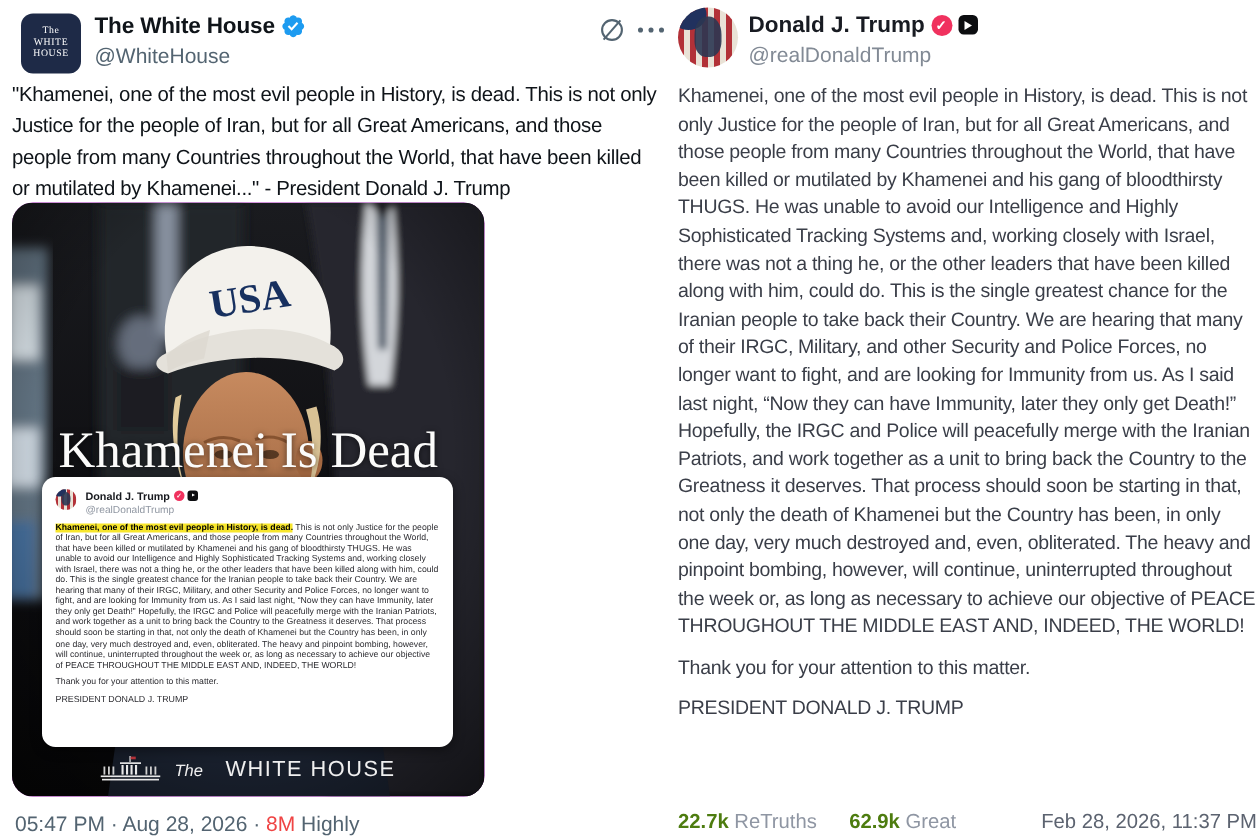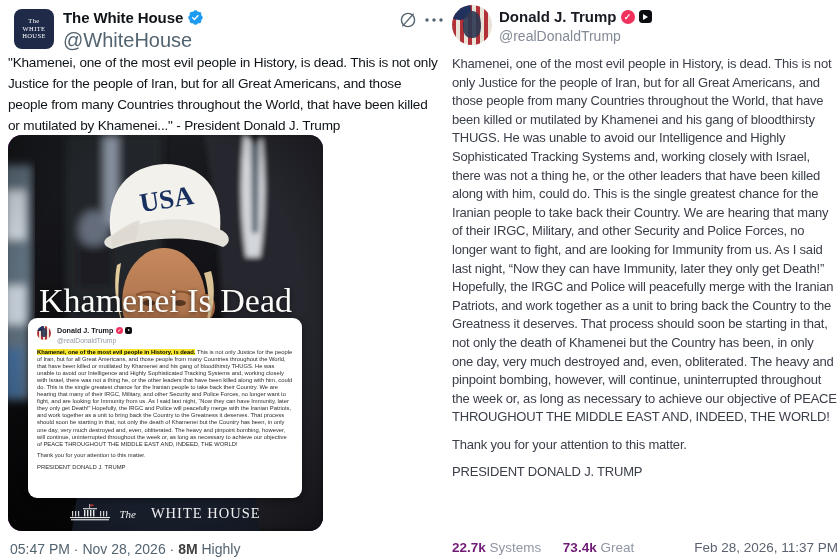--- a/index.html
+++ b/index.html
@@ -15,21 +15,21 @@
   .wh-avatar{
     position:absolute;left:14px;top:9px;width:40px;height:40px;border-radius:8px;
     background:#1e2a47;color:#fff;text-align:center;
     font-family:"Liberation Serif", serif;font-size:6.5px;line-height:7.6px;
     letter-spacing:.4px;white-space:pre-line;box-sizing:border-box;padding-top:8px;
     cursor:pointer;
   }
   .x-name-row{position:absolute;left:63px;top:9px;display:flex;align-items:center;gap:4px;}
   .x-name{font-weight:700;font-size:15px;color:#0f1419;letter-spacing:-.1px;cursor:pointer;}
   .badge-blue{width:17px;height:17px;flex:0 0 auto;}
-  .x-handle{position:absolute;left:63px;top:29px;font-size:20px;color:#536471;cursor:pointer;}
+  .x-handle{position:absolute;left:63px;top:29px;font-size:14px;color:#536471;cursor:pointer;}
   .grok-btn{position:absolute;left:399px;top:11px;width:18px;height:18px;cursor:pointer;}
   .more-btn{position:absolute;left:423px;top:11px;width:22px;height:18px;cursor:pointer;}
   .x-body{
     position:absolute;left:8px;top:52px;width:434px;
     font-size:13.6px;line-height:21px;letter-spacing:-.2px;color:#0f1419;
   }
 
   
   .x-image{
     position:absolute;left:8px;top:135px;width:315px;height:396px;
@@ -56,26 +56,26 @@
     color:#2b2b30;
   }
   .hl{background:#f7e62c;color:#000;font-weight:700;}
   .mini-thanks{margin-top:4px;font-size:5.8px;line-height:7px;color:#2b2b30;}
   .mini-sig{margin-top:5px;font-size:5.9px;color:#2b2b30;}
 
   .wh-footer{
     position:absolute;left:0;right:0;bottom:7px;height:22px;
     display:flex;align-items:center;justify-content:center;gap:9px;color:#efefef;
   }
-  .wh-brand{font-family:Liberation Serif, serif;display:flex;align-items:baseline;gap:15px;}
+  .wh-brand{font-family:Liberation Sans, sans-serif;display:flex;align-items:baseline;gap:15px;}
   .wh-brand .the{font-style:italic;font-size:11px;}
   .wh-brand .nm{font-size:14.5px;letter-spacing:1px;}
 
   .x-meta{position:absolute;left:10px;top:541px;font-size:14px;color:#536471;}
-  .x-meta b{color:#404040;font-weight:700;text-align:right;}
+  .x-meta b{color:#ef4444;font-weight:400;text-align:right;}
 
   
   .flag-avatar{
     border-radius:50%;position:relative;overflow:hidden;flex:0 0 auto;cursor:pointer;
     background:repeating-linear-gradient(90deg,#b23138 0 4px,#e9e2d6 4px 8px);
   }
   .flag-avatar::before{
     content:"";position:absolute;left:-12%;top:-14%;width:60%;height:52%;
     background:#21315e;border-radius:50%;
   }
@@ -104,21 +104,21 @@
   
   .truth-post{position:absolute;left:452px;top:0;width:386px;height:560px;}
   .t-avatar{position:absolute;left:0;top:5px;width:40px;height:40px;}
   .t-name-row{position:absolute;left:47px;top:8px;display:flex;align-items:center;gap:4px;}
   .t-name{font-weight:700;font-size:15px;color:#181b22;cursor:pointer;}
   .t-handle{position:absolute;left:47px;top:28px;font-size:14px;color:#828a95;cursor:pointer;}
   .t-body{position:absolute;left:0;top:55px;width:386px;color:#3a3e48;}
   .t-body p{margin:0 0 9px 0;font-size:13px;line-height:18.6px;letter-spacing:-.2px;}
   .t-body p:last-child{margin-bottom:0;}
   .t-stats{position:absolute;left:0;top:540px;font-size:13.5px;color:#8f96a3;}
-  .t-stats b{color:#701a75;font-weight:700;}
+  .t-stats b{color:#4d7c0f;font-weight:700;}
   .t-stats .gap{display:inline-block;width:14px;}
   .t-time{position:absolute;right:0;top:540px;font-size:13.5px;color:#5c6370;text-align:right;}
 </style>
 </head>
 <body>
 
 <div class="x-post">
 
   <div class="wh-avatar">The
 WHITE
@@ -250,21 +250,21 @@
       <div class="wh-brand">
         <span class="the">The</span>
         <span class="nm">WHITE HOUSE</span>
       </div>
     </div>
   </div>
 
   <div class="x-meta">
     <span>05:47 PM</span>
     <span>·</span>
-    <span>Nov 28, 2026</span>
+    <span>Aug 28, 2026</span>
     <span>·</span>
     <b>8M</b>
     <span>Highly</span>
   </div>
 </div>
 
 <div class="truth-post">
 
   <div class="flag-avatar t-avatar"></div>
 
@@ -276,19 +276,19 @@
   <div class="t-handle">@realDonaldTrump</div>
 
   <div class="t-body">
     <p>Khamenei, one of the most evil people in History, is dead. This is not only Justice for the people of Iran, but for all Great Americans, and those people from many Countries throughout the World, that have been killed or mutilated by Khamenei and his gang of bloodthirsty THUGS. He was unable to avoid our Intelligence and Highly Sophisticated Tracking Systems and, working closely with Israel, there was not a thing he, or the other leaders that have been killed along with him, could do. This is the single greatest chance for the Iranian people to take back their Country. We are hearing that many of their IRGC, Military, and other Security and Police Forces, no longer want to fight, and are looking for Immunity from us. As I said last night, “Now they can have Immunity, later they only get Death!” Hopefully, the IRGC and Police will peacefully merge with the Iranian Patriots, and work together as a unit to bring back the Country to the Greatness it deserves. That process should soon be starting in that, not only the death of Khamenei but the Country has been, in only one day, very much destroyed and, even, obliterated. The heavy and pinpoint bombing, however, will continue, uninterrupted throughout the week or, as long as necessary to achieve our objective of PEACE THROUGHOUT THE MIDDLE EAST AND, INDEED, THE WORLD!</p>
     <p>Thank you for your attention to this matter.</p>
     <p>PRESIDENT DONALD J. TRUMP</p>
   </div>
 
   <div class="t-stats">
     <b>22.7k</b>
-    <span>Systems</span>
+    <span>ReTruths</span>
     <span class="gap"></span>
-    <b>73.4k</b>
+    <b>62.9k</b>
     <span>Great</span>
   </div>
   <div class="t-time">Feb 28, 2026, 11:37 PM</div>
 </div>
 
 </body></html>

